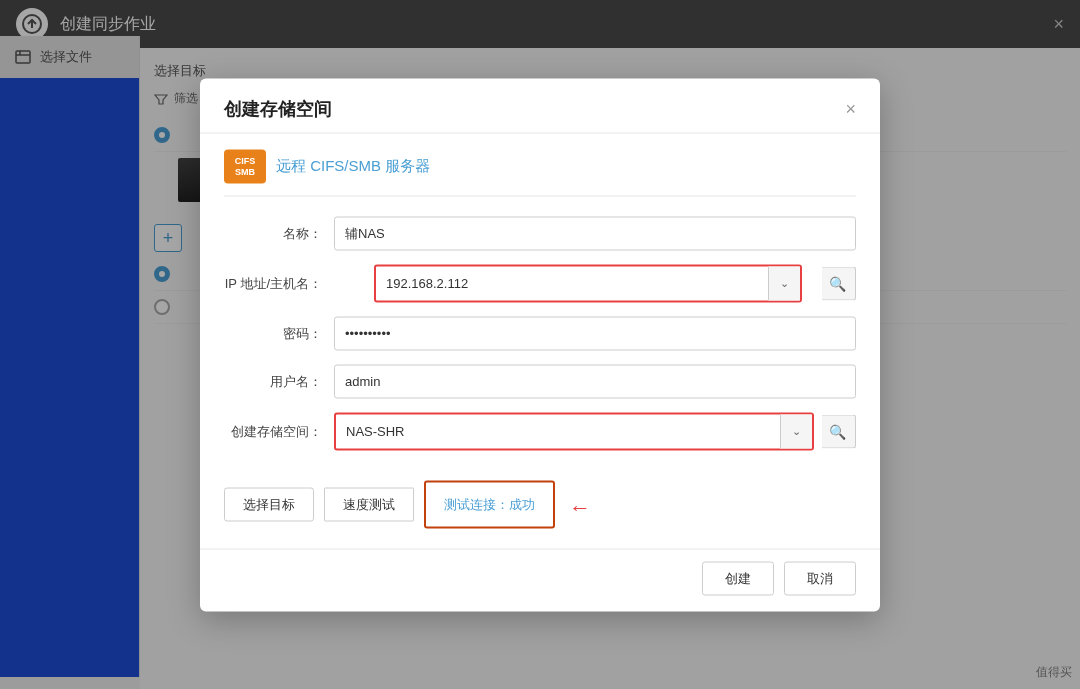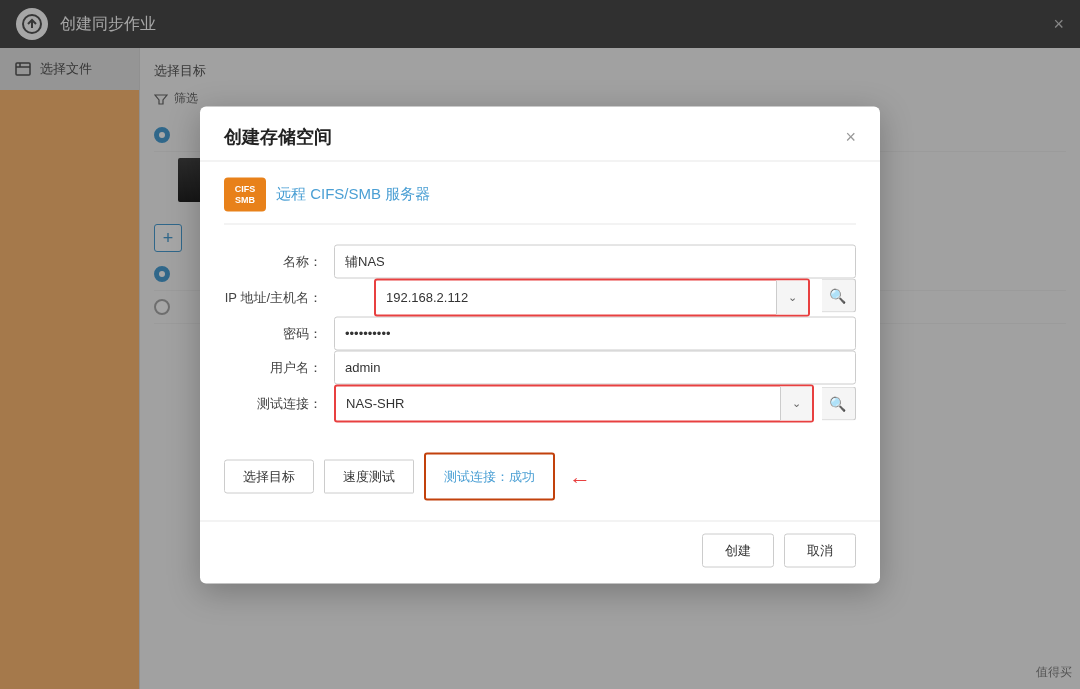--- a/index.html
+++ b/index.html
@@ -136,20 +136,21 @@
     .server-type-label {
       font-size: 15px;
       color: #4a9fd4;
       font-weight: 500;
     }
 
     
     .form-row {
       display: flex;
       align-items: center;
+      margin-bottom: 14px;
     }
 
     .form-label {
       width: 110px;
       font-size: 13px;
       color: #444;
       text-align: right;
       padding-right: 12px;
       flex-shrink: 0;
     }
@@ -376,25 +377,25 @@
       bottom: 8px;
       right: 8px;
       font-size: 12px;
       color: rgba(0,0,0,0.5);
       z-index: 5;
     }
 
     
     .bg-left-panel {
       position: absolute;
-      top: 48px;
+      top: 36px;
       left: 0;
       width: 140px;
       height: calc(689px - 48px);
-      background: #fdba74;
+      background: #1d4ed8;
       border-right: 1px solid #ddd;
     }
 
     .bg-left-item {
       padding: 12px 14px;
       font-size: 13px;
       color: #555;
       display: flex;
       align-items: center;
       gap: 8px;
@@ -572,21 +573,21 @@
     <div class="form-row">
       <span class="form-label">名称：</span>
       <div class="form-field">
         <input class="form-input" type="text" value="辅NAS" style="">
       </div>
     </div>
 
     <div class="form-row">
       <span class="form-label">IP 地址/主机名：</span>
       <div class="form-field">
-        <div style="display:flex;gap:8px;padding-left:40px;">
+        <div style="display:flex;align-items:center;gap:16px;padding-left:40px;">
           <div class="ip-field-wrapper" style="flex:1;">
             <input class="ip-input" type="text" value="192.168.2.112" style="">
             <button class="ip-dropdown-btn">⌄</button>
           </div>
           <button class="ip-search-btn">🔍</button>
         </div>
       </div>
     </div>
 
     <div class="form-row">
@@ -597,21 +598,21 @@
     </div>
 
     <div class="form-row">
       <span class="form-label">用户名：</span>
       <div class="form-field">
         <input class="form-input" type="text" value="admin" style="">
       </div>
     </div>
 
     <div class="form-row">
-      <span class="form-label">测试连接：</span>
+      <span class="form-label">创建存储空间：</span>
       <div class="form-field">
         <div style="display:flex;align-items:center;gap:4px;">
           <div class="folder-field-wrapper" style="flex:1;">
             <input class="folder-input" type="text" value="NAS-SHR" style="">
             <button class="folder-dropdown-btn">⌄</button>
           </div>
           <button class="folder-search-btn">🔍</button>
         </div>
       </div>
     </div>

